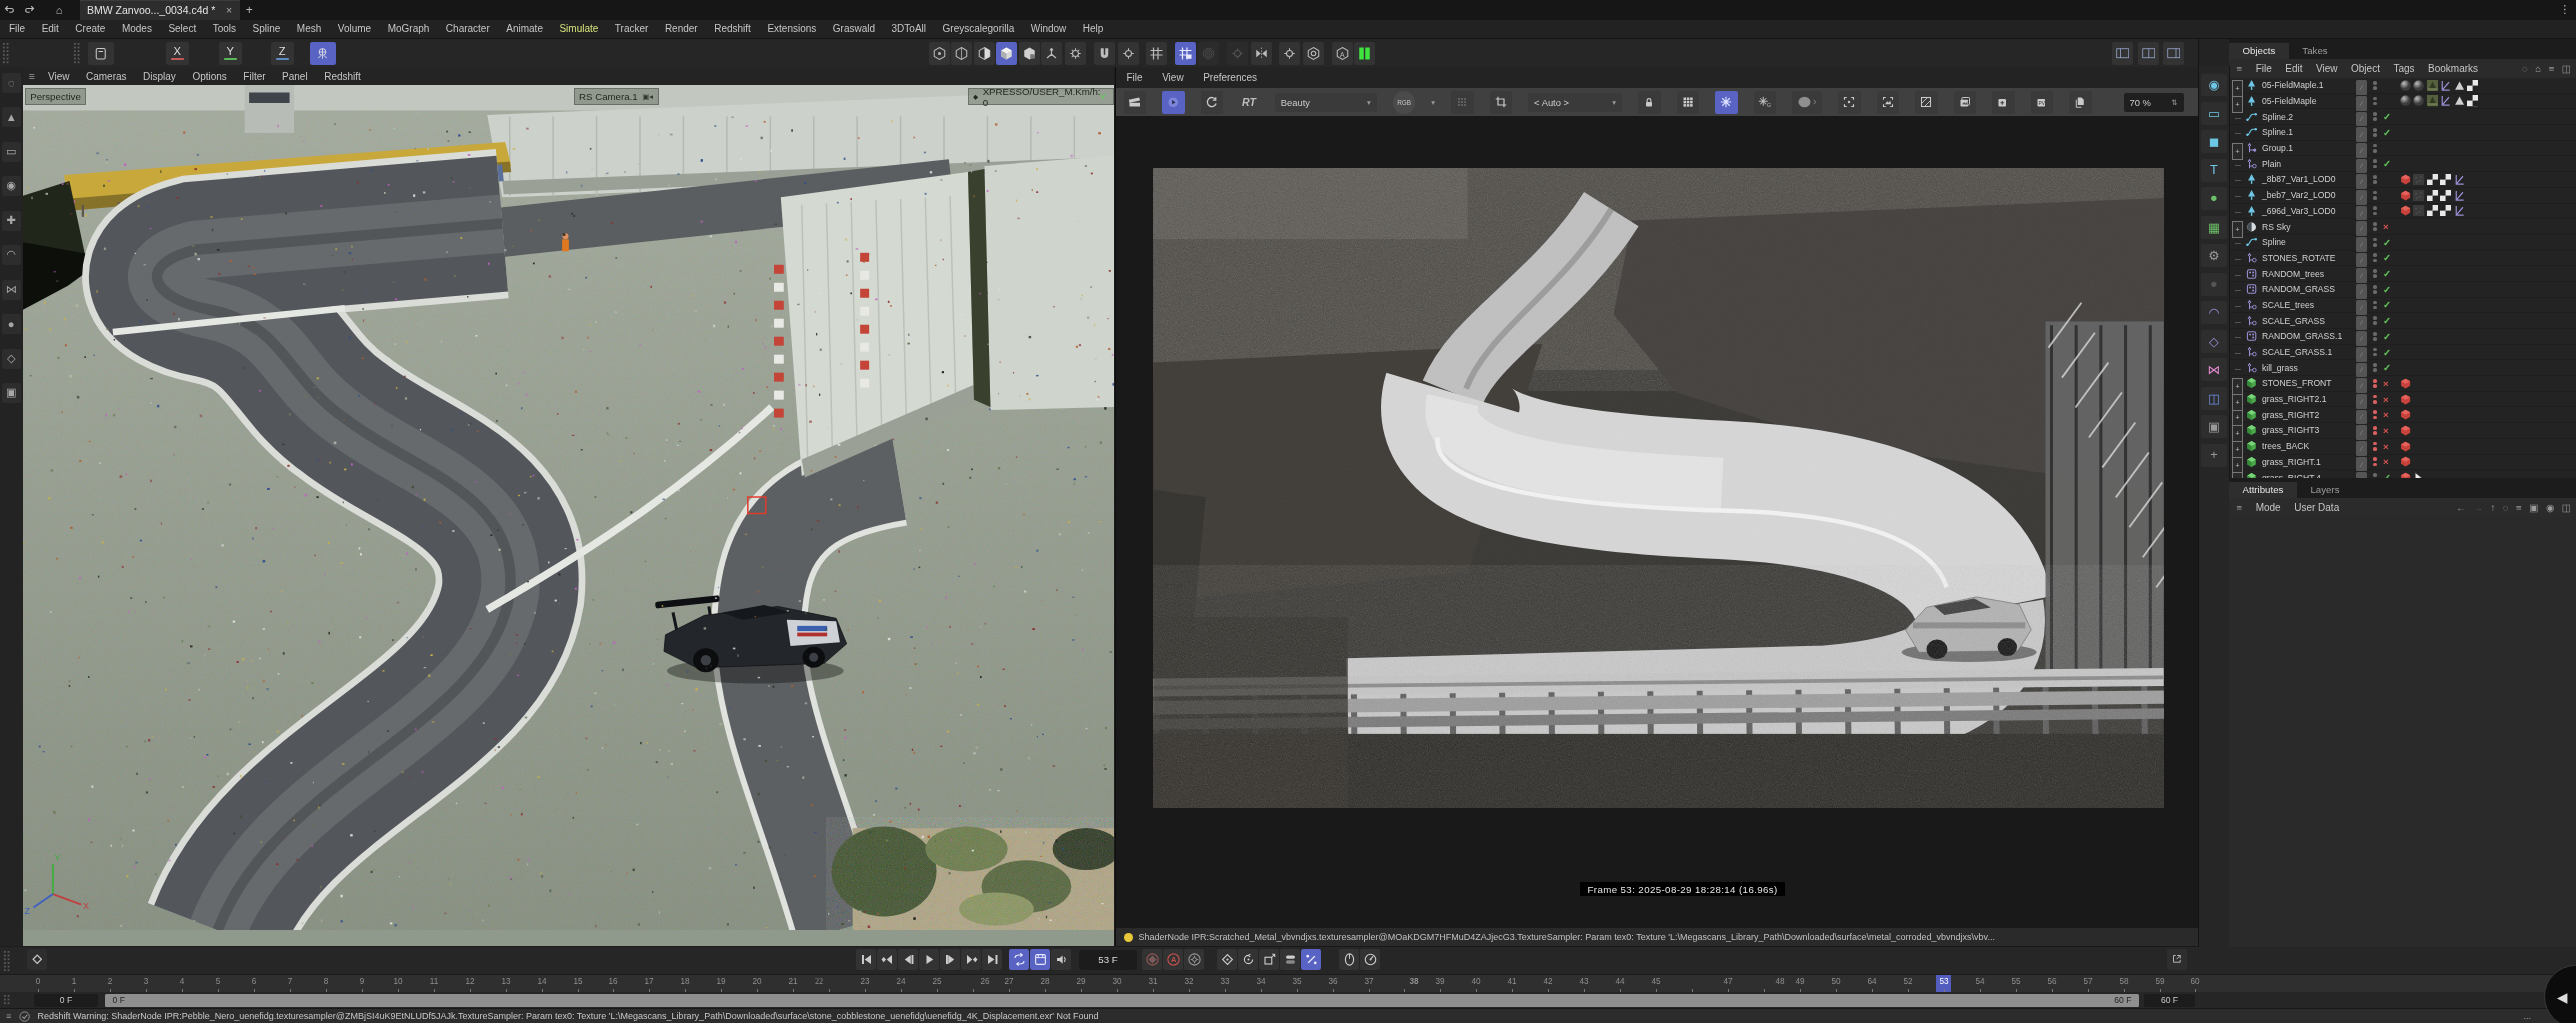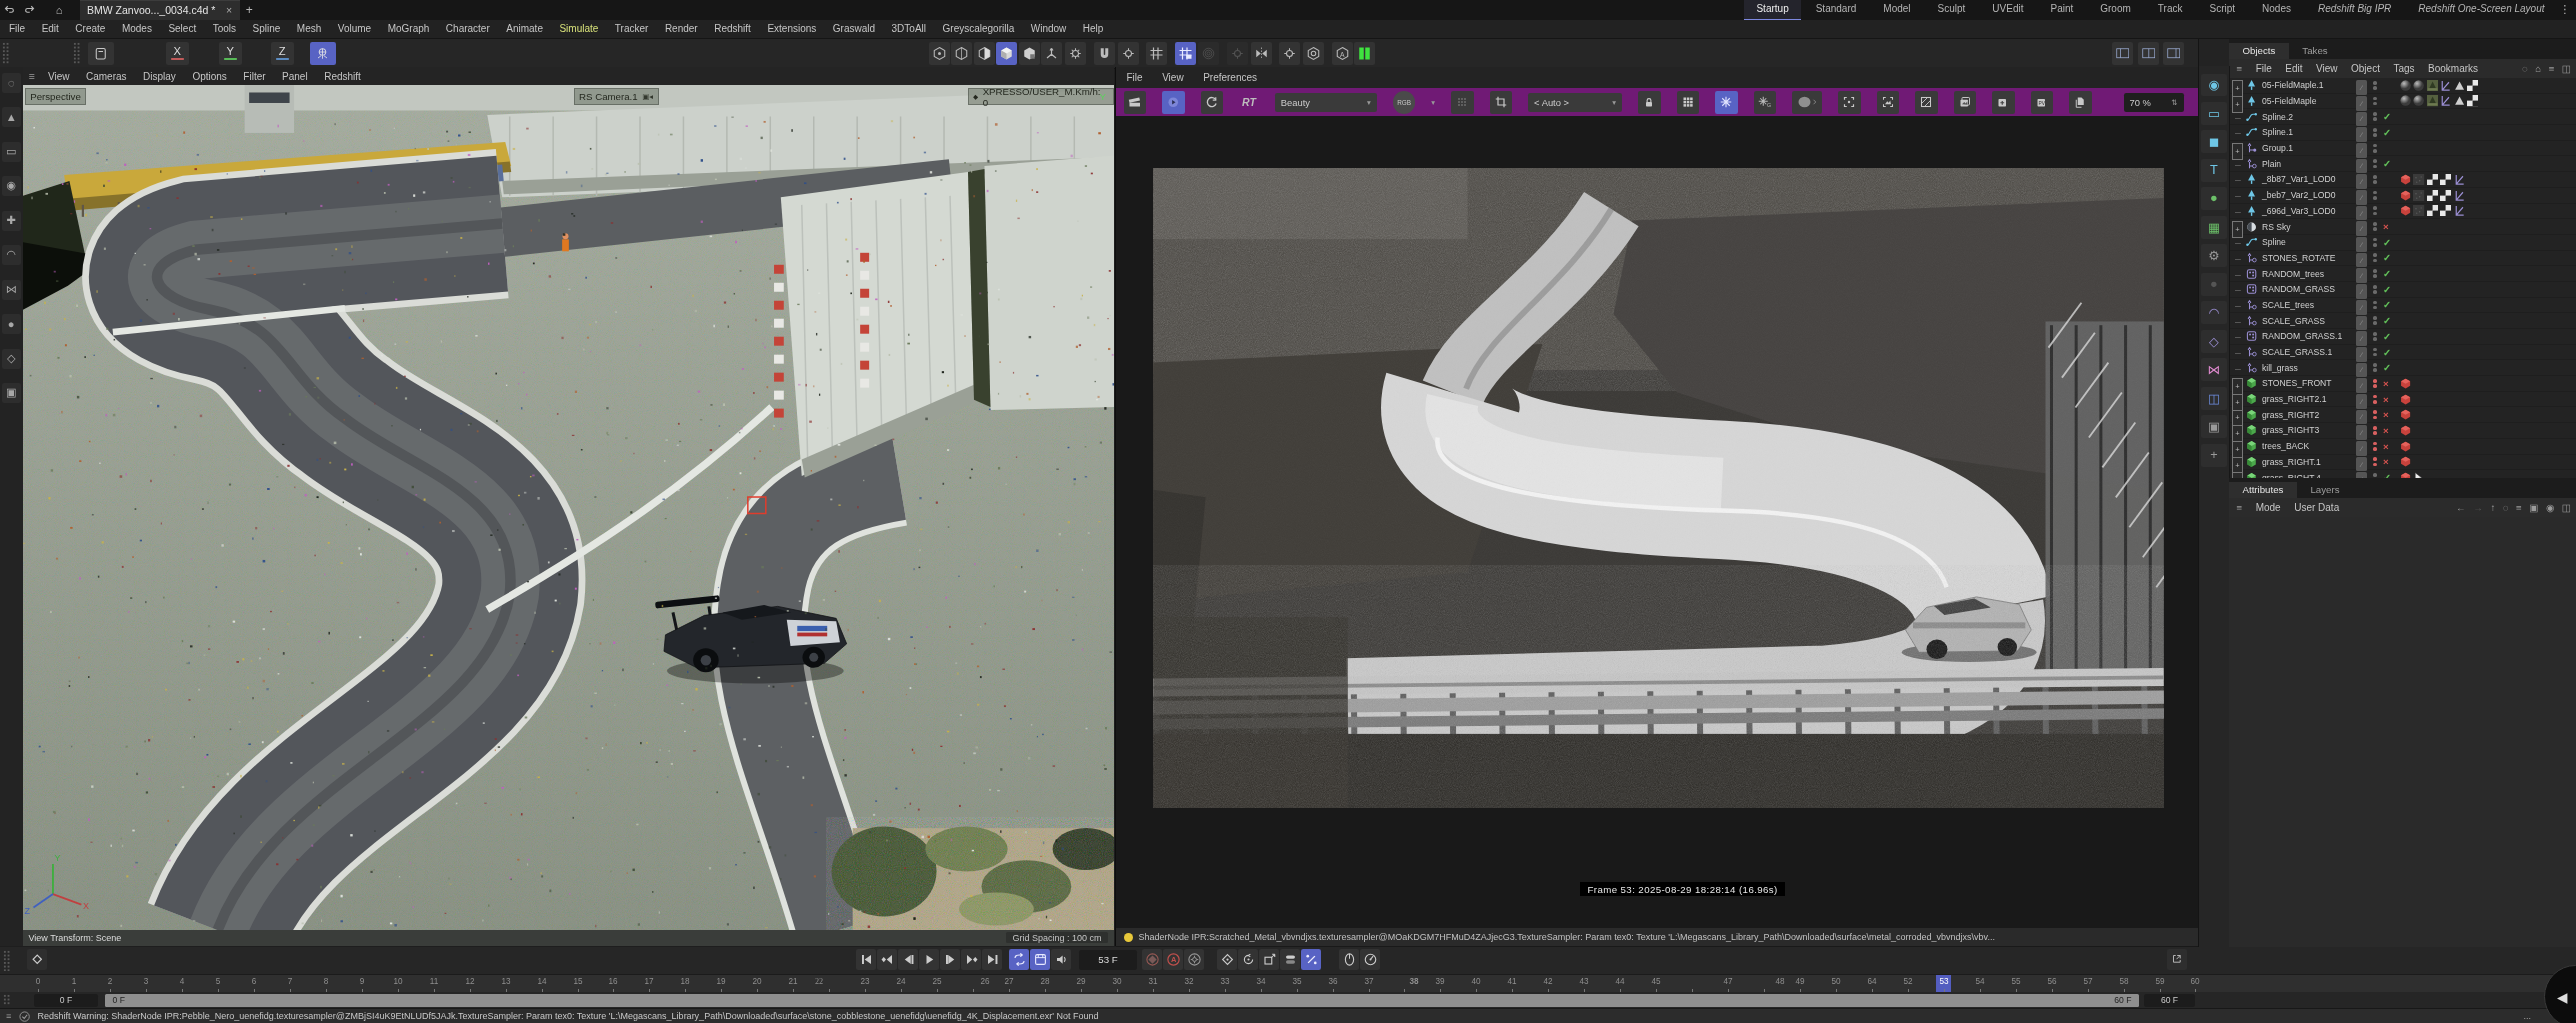--- a/index.html
+++ b/index.html
@@ -33,21 +33,21 @@
   
   #viewport{left:22.5px;top:67px;width:1091px;height:879px;background:#8f998c}
   #vp-menubar{position:absolute;left:0;top:0;width:100%;height:18px;background:#242424;display:flex;align-items:center;gap:16.5px;padding-left:25.5px;box-sizing:border-box}
   #vp-scene{position:absolute;left:0;top:18px;width:1091px;height:845px}
   .vpchip{position:absolute;background:rgba(105,115,100,.55);border:0.7px solid rgba(30,34,28,.35);color:#24281f;padding:0 4.5px;font-size:9.7px;height:15px;display:flex;align-items:center;gap:4.5px}
   #vp-footer{position:absolute;left:0;bottom:0;width:100%;height:16.5px;background:#3a3d3a;display:flex;align-items:center;color:#ddd;font-size:9px;padding:0 6px;box-sizing:border-box}
   #vp-grid-chip{margin-left:auto;background:#2e302e;color:#c6c6c6;padding:0.7px 6px;border-radius:1.5px}
   
   #renderview{left:1115px;top:67px;width:1083px;height:879px;background:#1f1f1f;border-left:0.7px solid #0e0e0e}
   #rv-menus{position:absolute;left:0;top:0;width:100%;height:21px;background:#232323;display:flex;gap:19.5px;align-items:center;padding-left:10.5px;box-sizing:border-box}
-  #rv-toolbar{position:absolute;left:0;top:21px;width:100%;height:28.5px;background:#701a75;display:flex;align-items:center;gap:16px;padding:0 7.5px;box-sizing:border-box}
+  #rv-toolbar{position:absolute;left:0;top:21px;width:100%;height:28.5px;background:#404040;display:flex;align-items:center;gap:16px;padding:0 7.5px;box-sizing:border-box}
   .rvbtn{width:22.5px;height:22.5px;background:#3a3a3a;border-radius:2.2px;display:flex;align-items:center;justify-content:center;color:#c9c9c9;flex:0 0 auto}
   .rvbtn.active{background:#5863c4}
   .rvsel{height:19.5px;background:#3a3a3a;border-radius:2.2px;color:#ccc;display:flex;align-items:center;padding:0 6px;gap:7.5px;font-size:9.4px;flex:0 0 auto}
   .rvsel .car{color:#999;font-size:7.5px}
   #rv-canvas{position:absolute;left:0;top:49px;width:100%;height:858px;background:#191919;overflow:hidden}
   #rv-frame-label{position:absolute;left:464px;top:766px;background:#000;color:#e8e8e8;font-size:9.7px;padding:1.5px 7.5px;letter-spacing:0.4px}
   #rv-status{position:absolute;left:0;bottom:0;width:100%;height:18px;background:#2a2a2a;display:flex;align-items:center;gap:6px;padding:0 7.5px;box-sizing:border-box;font-size:9px;color:#c2c2c2;white-space:nowrap;overflow:hidden}
   .ydot{width:9px;height:9px;border-radius:50%;background:#e8c83a;flex:0 0 auto}
   
   #rightpanel{left:2198px;top:39px;width:378px;height:908px;background:#232323;border-left:0.7px solid #141414}
@@ -112,34 +112,20 @@
         <svg width="12" height="12" viewBox="0 0 16 16">
           <path d="M11 3 L14 6 L11 9 M13.5 6 H6 C3 6 2.5 11 6 11 H9" stroke="#b9b9b9" fill="none" stroke-width="1.5"></path>
         </svg>
       </span>
     <span class="tb-ic" style="margin-left:10.5px">⌂</span>
     <div id="doc-tab">
       <span>BMW Zanvoo..._0034.c4d *</span>
       <span class="close">×</span>
     </div>
     <span id="new-tab">+</span>
-    <div id="layout-tabs">
-        <div class="lt active">Startup</div>
-        <div class="lt">Standard</div>
-        <div class="lt">Model</div>
-        <div class="lt">Sculpt</div>
-        <div class="lt">UVEdit</div>
-        <div class="lt">Paint</div>
-        <div class="lt">Groom</div>
-        <div class="lt">Track</div>
-        <div class="lt">Script</div>
-        <div class="lt">Nodes</div>
-        <div class="lt italic">Redshift Big IPR</div>
-        <div class="lt italic">Redshift One-Screen Layout</div>
-      </div>
     <span class="tb-ic" style="position:absolute;right:1.5px">⋮</span>
   </div>
 
   <div id="menubar" class="abs">
       <span class="menu-item">File</span>
       <span class="menu-item">Edit</span>
       <span class="menu-item">Create</span>
       <span class="menu-item">Modes</span>
       <span class="menu-item">Select</span>
       <span class="menu-item">Tools</span>
@@ -1330,24 +1316,20 @@
       </div>
     <div class="vpchip" style="left:551px;top:21px">
       <span>RS Camera.1</span>
       <span style="font-size:7.5px;color:#33382e">▣◂</span>
     </div>
     <div class="vpchip" style="left:945px;top:21px">
       <span style="font-size:6.7px">◆</span>
       <span>XPRESSO/USER_M.Km/h:  0</span>
     </div>
     <div class="abs" style="left:1077px;top:24px;color:#5fcf5f;font-size:9.7px">Y</div>
-    <div id="vp-footer">
-      <span>View Transform: Scene</span>
-      <span id="vp-grid-chip">Grid Spacing : 100 cm</span>
-    </div>
   </div>
 
   <div id="renderview" class="abs">
     <div id="rv-menus">
         <span class="menu-item">File</span>
         <span class="menu-item">View</span>
         <span class="menu-item">Preferences</span>
       </div>
     <div id="rv-toolbar">
       <span class="rvbtn">

